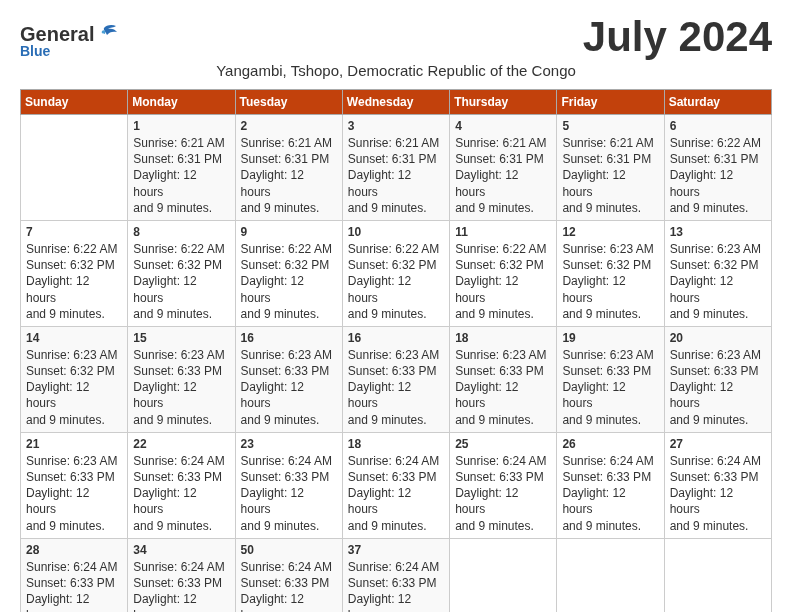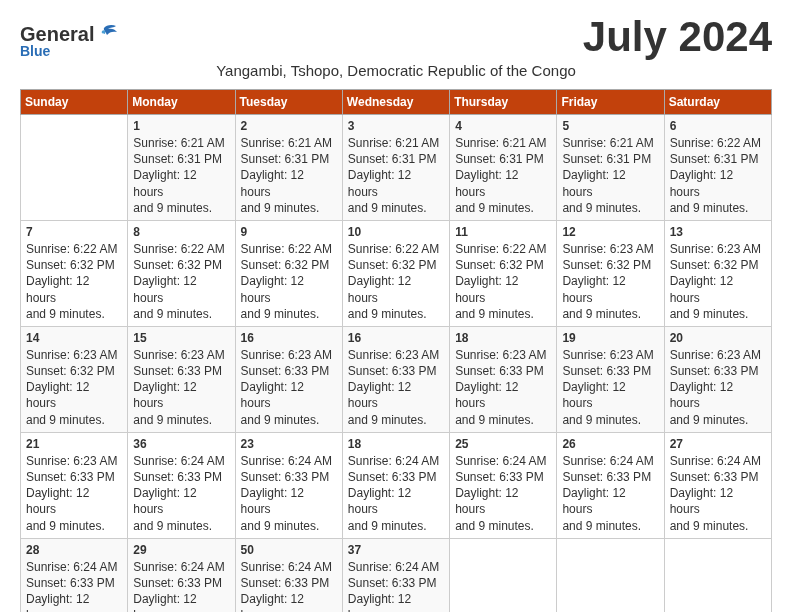--- a/index.html
+++ b/index.html
@@ -277,21 +277,21 @@
       </tr>
       <tr>
         <td>
           <span class="day-number">21</span>
           <div class="day-info" style="white-space: pre-line;">Sunrise: 6:23 AM
 Sunset: 6:33 PM
 Daylight: 12 hours
 and 9 minutes.</div>
         </td>
         <td>
-          <span class="day-number">36</span>
+          <span class="day-number">22</span>
           <div class="day-info" style="white-space: pre-line;">Sunrise: 6:24 AM
 Sunset: 6:33 PM
 Daylight: 12 hours
 and 9 minutes.</div>
         </td>
         <td>
           <span class="day-number">23</span>
           <div class="day-info" style="white-space: pre-line;">Sunrise: 6:24 AM
 Sunset: 6:33 PM
 Daylight: 12 hours
@@ -328,21 +328,21 @@
       </tr>
       <tr>
         <td>
           <span class="day-number">28</span>
           <div class="day-info" style="white-space: pre-line;">Sunrise: 6:24 AM
 Sunset: 6:33 PM
 Daylight: 12 hours
 and 9 minutes.</div>
         </td>
         <td>
-          <span class="day-number">29</span>
+          <span class="day-number">34</span>
           <div class="day-info" style="white-space: pre-line;">Sunrise: 6:24 AM
 Sunset: 6:33 PM
 Daylight: 12 hours
 and 9 minutes.</div>
         </td>
         <td>
           <span class="day-number">50</span>
           <div class="day-info" style="white-space: pre-line;">Sunrise: 6:24 AM
 Sunset: 6:33 PM
 Daylight: 12 hours

